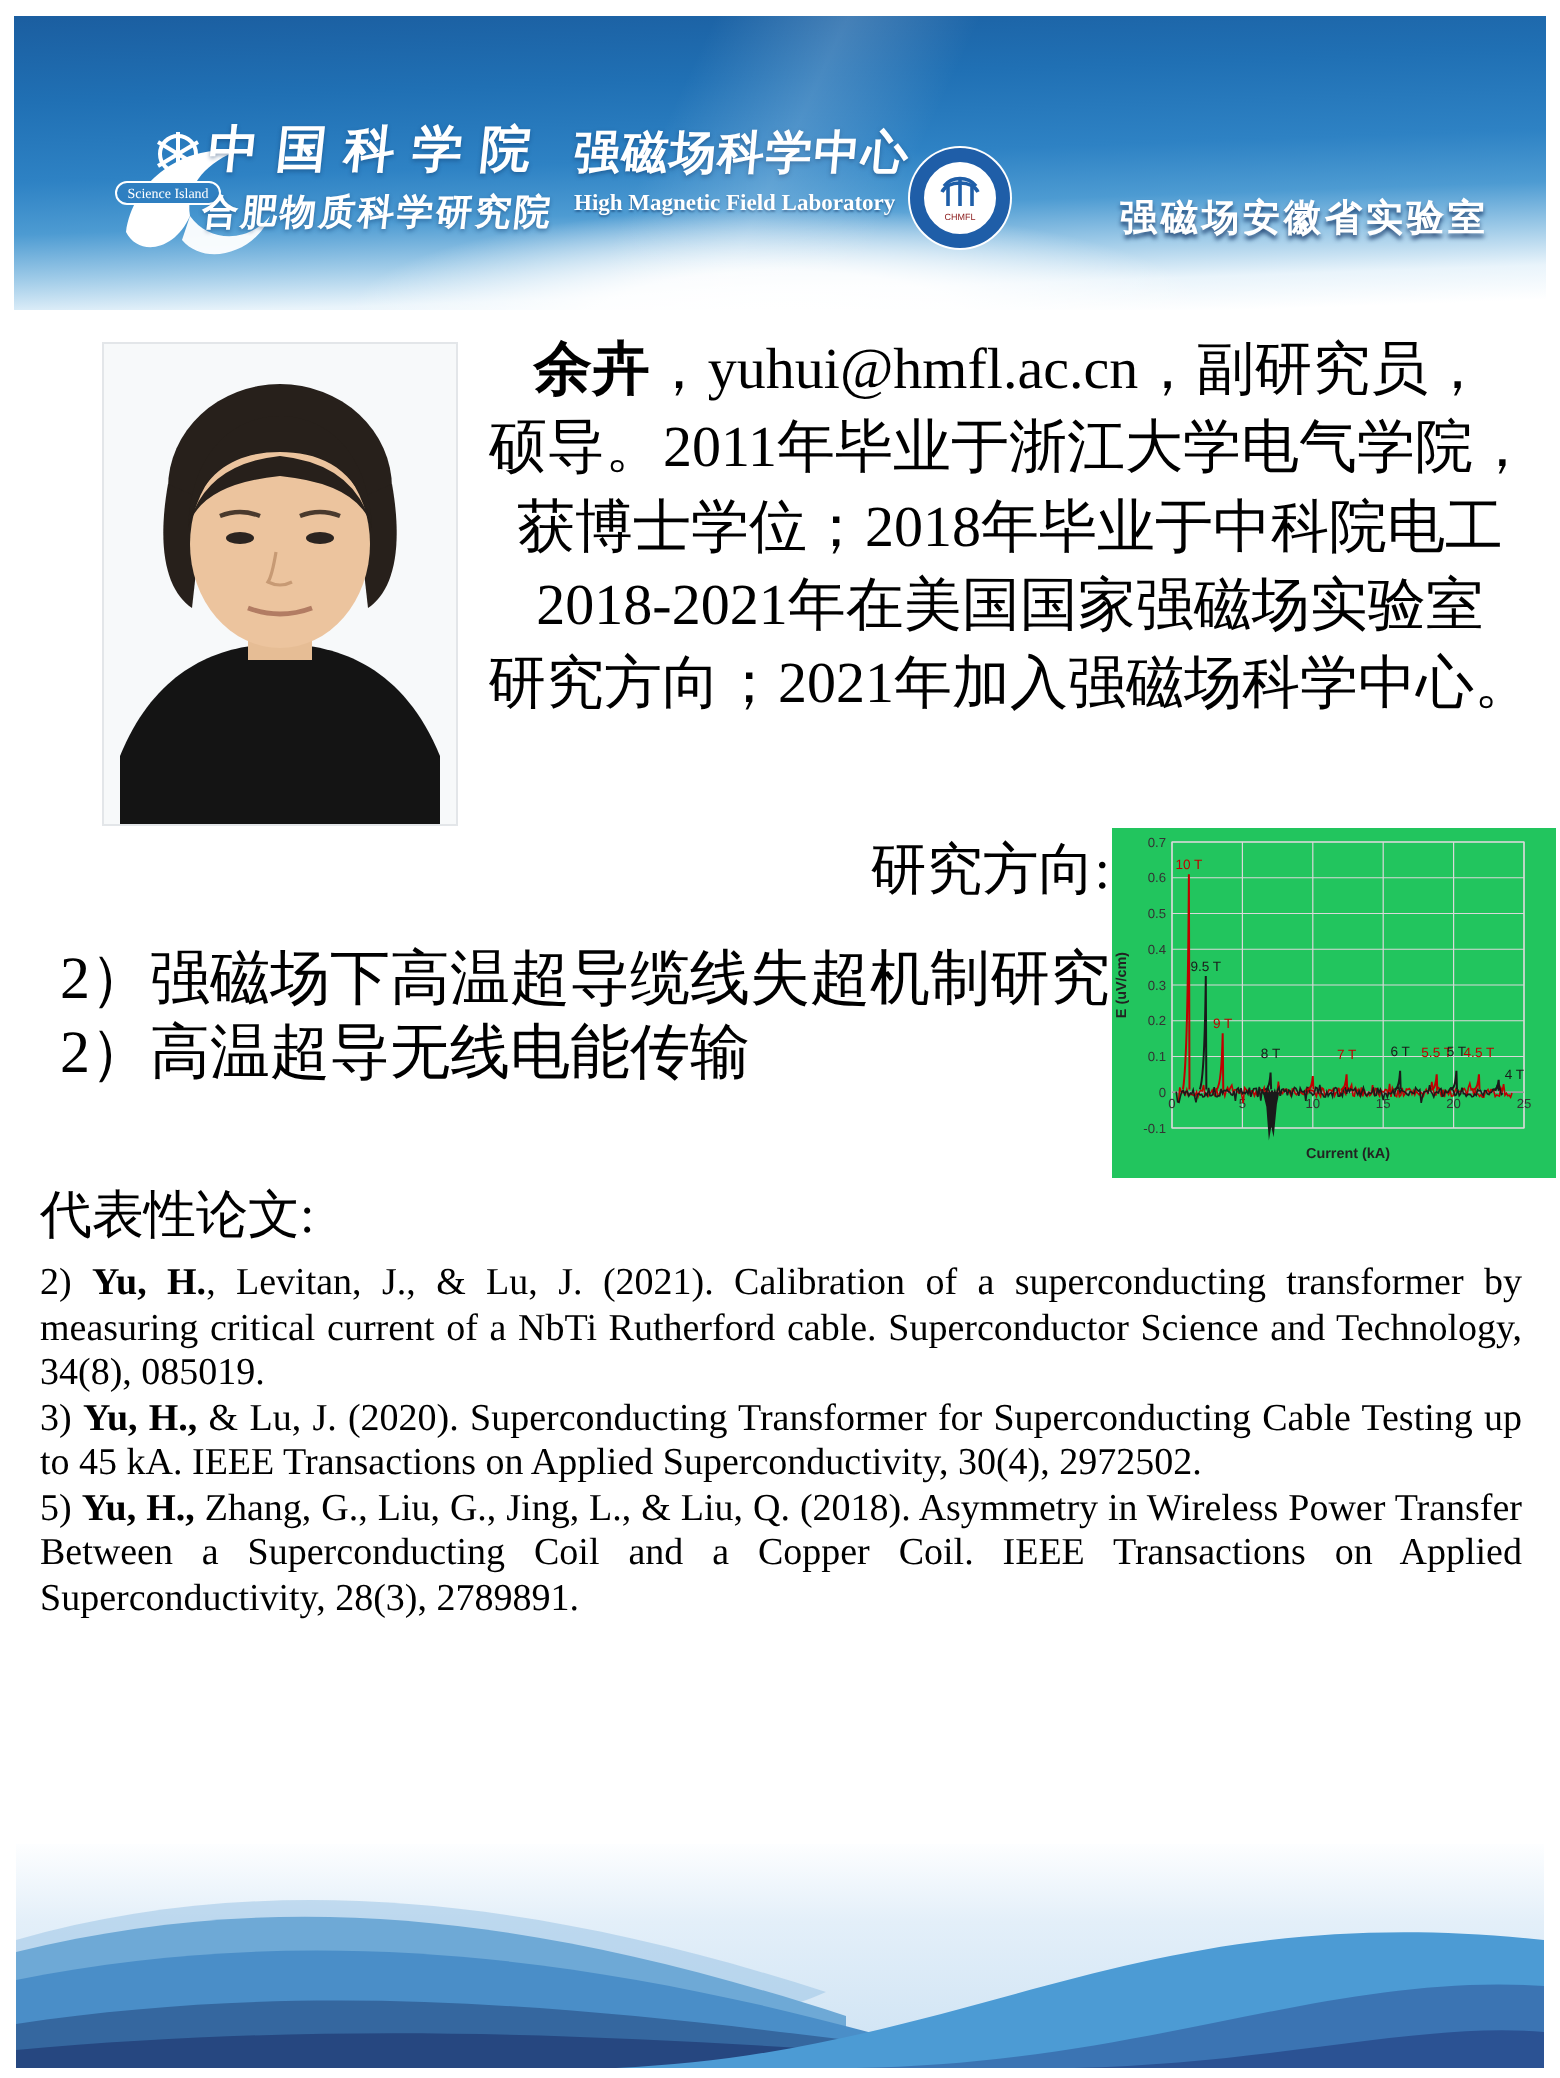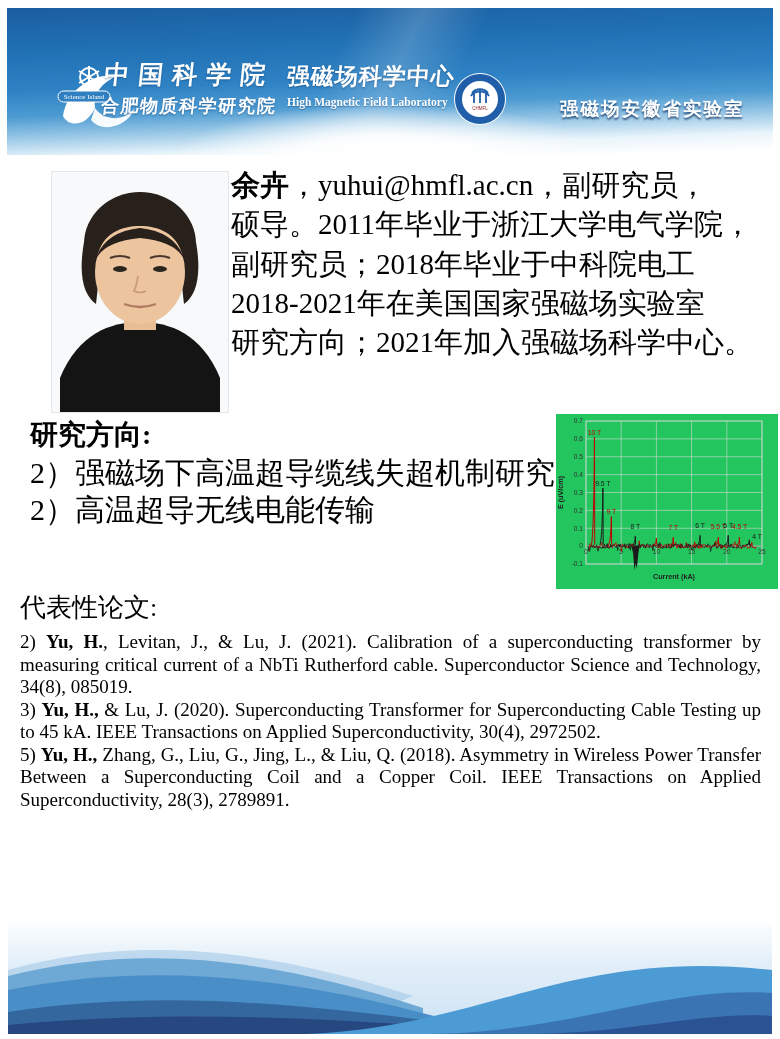--- a/index.html
+++ b/index.html
@@ -23,26 +23,26 @@
              text-shadow:0 1px 2px rgba(10,50,100,.5);}
   .center-en{font-size:11.5px;font-weight:bold;margin-top:4px;white-space:nowrap;
              font-family:"Liberation Serif",serif;text-shadow:0 1px 1px rgba(10,50,100,.5);}
   .seal{position:absolute;left:446px;top:64px;}
   .right-title{position:absolute;left:553px;top:88px;color:#fff;font-size:18.5px;font-weight:bold;
       letter-spacing:2px;white-space:nowrap;font-family:"Liberation Sans",sans-serif;
       text-shadow:0 2px 2px rgba(8,40,90,.75);}
   
   .photo{position:absolute;left:52px;top:172px;width:176px;height:240px;background:#f6f8f9;
          box-shadow:0 0 0 1px #e3e6e9;}
-  .bio{position:absolute;left:231px;top:166px;width:548px;color:#000;}
+  .bio{position:absolute;left:231px;top:166px;width:548px;color:#000;text-align:center;}
   .bio-line{font-size:29px;line-height:39.3px;white-space:nowrap;}
   .bio-line b{font-weight:bold;}
   
   .research{position:absolute;left:30px;top:416px;}
-  .research h2{margin:0 0 0 0;font-size:28px;font-weight:bold;color:#000;}
+  .research h2{margin:0 0 17px 0;font-size:28px;font-weight:normal;color:#000;text-align:right;}
   .research-item{font-size:30px;line-height:37px;white-space:nowrap;color:#000;}
   .chart-box{position:absolute;left:556px;top:414px;width:222px;height:175px;background:#22c55e;}
   
   .papers{position:absolute;left:20px;top:590px;width:741px;color:#000;}
   .papers h2{margin:0 0 6px 0;font-size:26px;font-weight:normal;}
   .paper{font-size:19px;line-height:22.5px;text-align:justify;margin:0;}
   .paper b{font-weight:bold;}
   
   .footer{position:absolute;left:8px;bottom:5px;width:764px;height:112px;
       background:linear-gradient(180deg,#fdfeff 0%,#e3eff9 35%,#cde2f3 100%);}
@@ -115,21 +115,21 @@
           <ellipse cx="68" cy="97" rx="7" ry="3"></ellipse>
             <ellipse cx="108" cy="97" rx="7" ry="3"></ellipse>
         </g>
         <path d="M86,104 Q84,116 82,119 Q88,122 94,119" stroke="#c79a74" stroke-width="1.6" fill="none"></path>
         <path d="M72,132 Q88,138 104,132" stroke="#b27c63" stroke-width="2.4" fill="none"></path>
       </svg>
     </div>
     <div class="bio">
       <div class="bio-line"><b>余卉</b><span>，yuhui@hmfl.ac.cn，副研究员，</span></div>
       <div class="bio-line">硕导。2011年毕业于浙江大学电气学院，</div>
-      <div class="bio-line">副研究员；2018年毕业于中科院电工</div>
+      <div class="bio-line">获博士学位；2018年毕业于中科院电工</div>
       <div class="bio-line">2018-2021年在美国国家强磁场实验室</div>
       <div class="bio-line">研究方向；2021年加入强磁场科学中心。</div>
     </div>
   </section>
 
   <section class="research">
     <h2>研究方向:</h2>
     <div class="research-item">2）强磁场下高温超导缆线失超机制研究</div>
     <div class="research-item">2）高温超导无线电能传输</div>
   </section>

